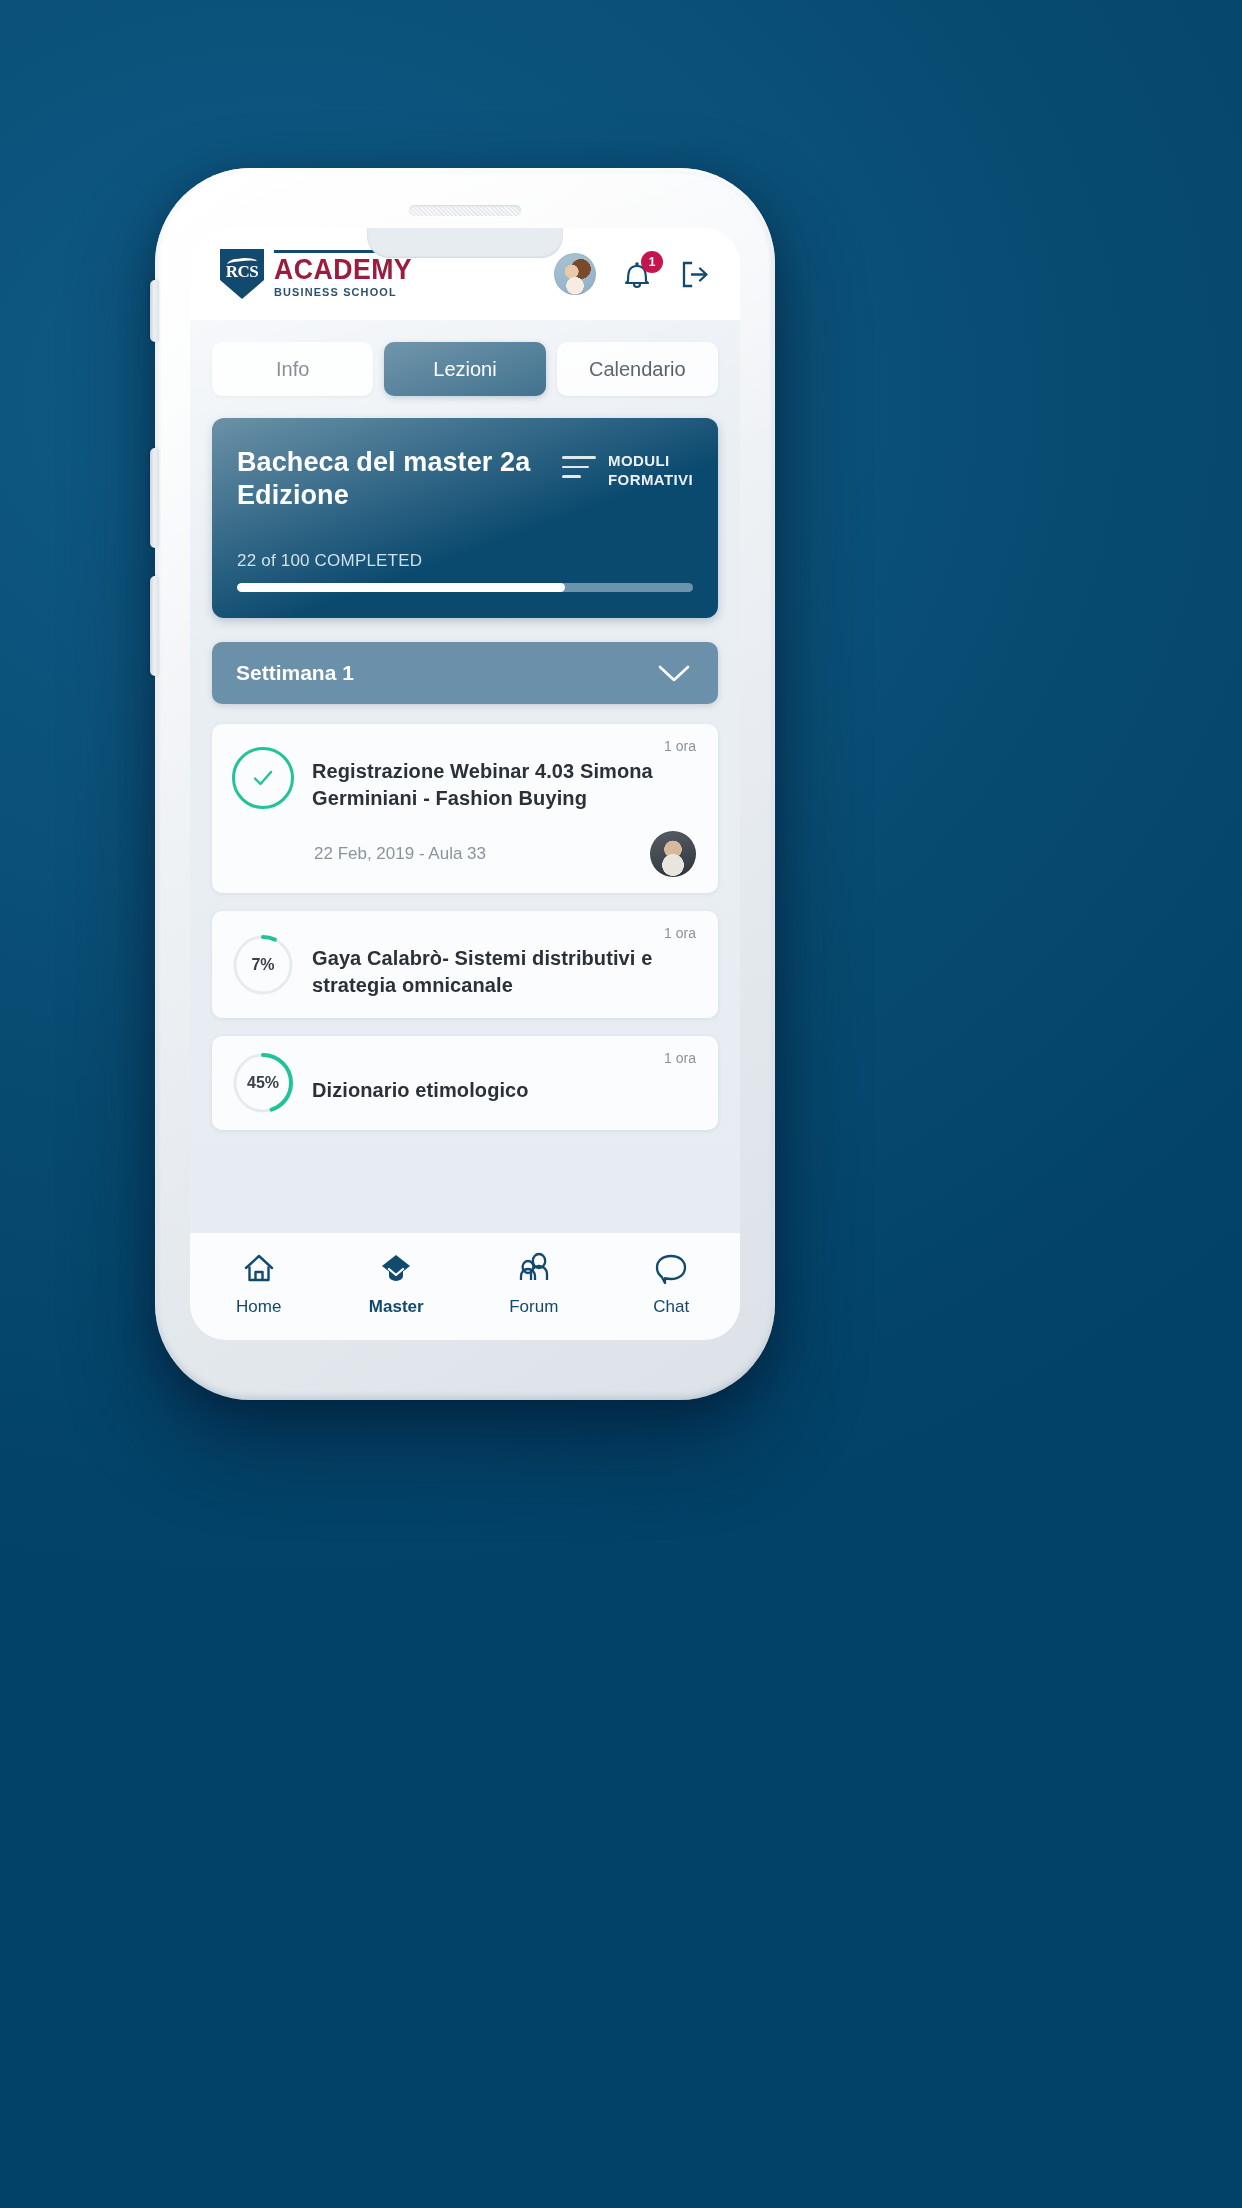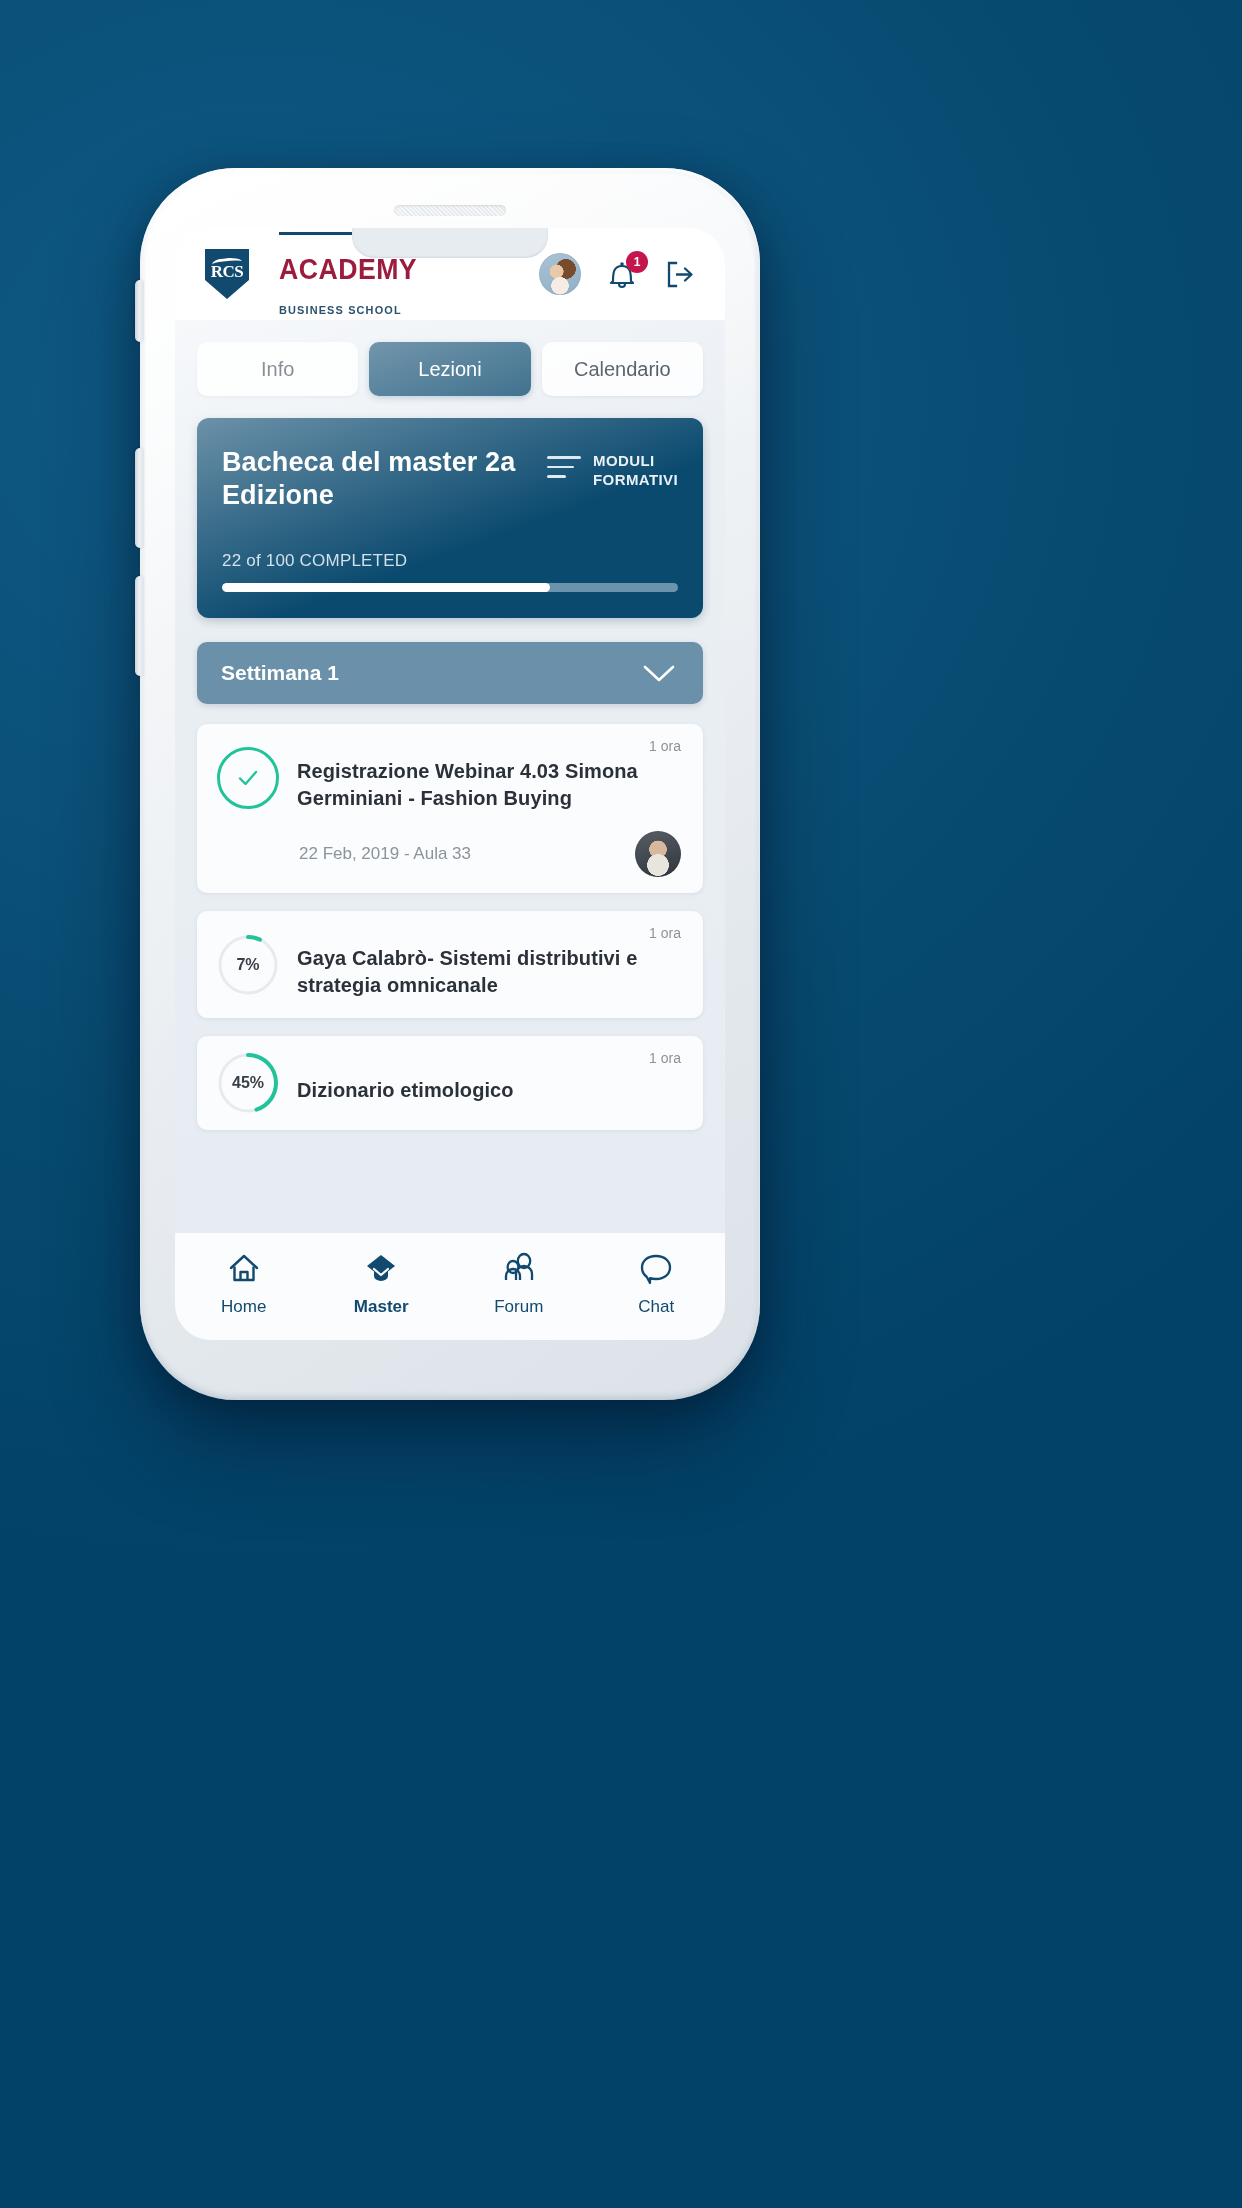--- a/index.html
+++ b/index.html
@@ -14,21 +14,21 @@
   #backdrop{
     position:relative;
     width:1242px; height:2208px;
     background:
       radial-gradient(ellipse 1400px 1200px at 22% 18%, #0f5b86 0%, #0b5179 38%, #074a70 62%, #024168 100%);
   }
 
   
   #phone{
     position:absolute;
-    left:140px; top:168px;
+    left:155px; top:168px;
     width:620px; height:1232px;
     border-radius:96px;
     background:linear-gradient(145deg,#ffffff 0%,#f4f6f8 30%,#e3e8ed 72%,#dce2e8 100%);
     box-shadow:
       0 42px 90px rgba(0,15,35,.46),
       0 10px 34px rgba(0,15,35,.30),
       inset 0 2px 3px rgba(255,255,255,.95),
       inset 0 -3px 6px rgba(130,150,168,.35);
   }
   
@@ -110,21 +110,21 @@
     font-family:"Liberation Serif", serif;
     letter-spacing:-.5px; margin-top:-5px;
   }
   #shield-swoosh{
     position:absolute; top:9px; left:7px;
     width:30px; height:8px;
     border-top:3px solid #fff;
     border-radius:60% 100% 0 0/100% 100% 0 0;
     transform:rotate(-6deg);
   }
-  #logo-words{ display:flex; flex-direction:column; gap:20px;margin-left:20px; }
+  #logo-words{ display:flex; flex-direction:column; gap:2px; }
   #logo-rule{ width:118px; height:3px; background:#12496e; }
   #logo-academy{
     font-size:29px; font-weight:bold; color:#9c1c3d;
     letter-spacing:.5px; line-height:1;
     font-family:"Liberation Sans", sans-serif;
     transform:scaleX(.92); transform-origin:left;
   }
   #logo-school{
     font-size:11.5px; color:#2b526d; letter-spacing:1.2px;
     font-weight:bold; transform:scaleX(.95); transform-origin:left;

